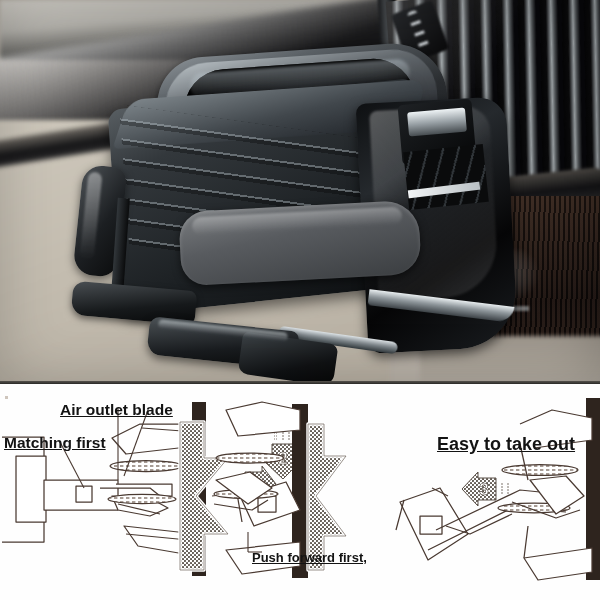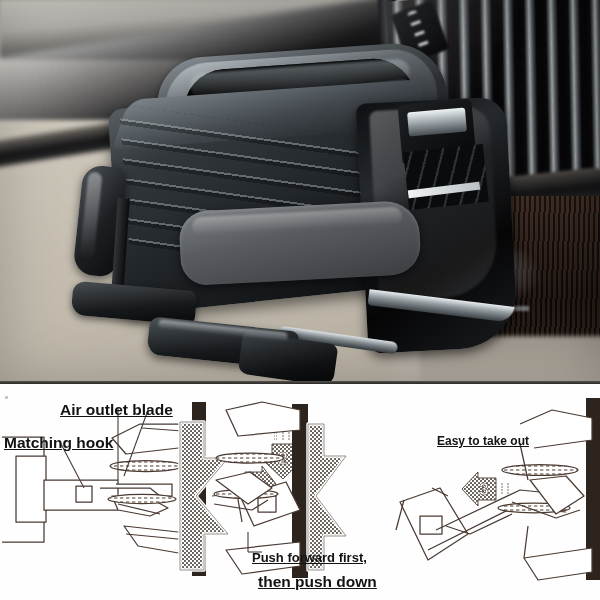--- a/index.html
+++ b/index.html
@@ -158,21 +158,21 @@
     background:linear-gradient(180deg,#55524c,#2a2927);}
 
   
   .diagram{position:absolute;left:0;top:384px;width:600px;height:216px;background:#fefefe;}
   .dg-svg{position:absolute;left:0;top:0;}
   .dlabel{position:absolute;color:#131313;font-weight:700;white-space:nowrap;text-decoration:underline;}
   .lb-blade{left:60px;top:401px;font-size:15.5px;}
   .lb-hook{left:4px;top:434px;font-size:15.5px;}
   .lb-push1{left:252px;top:550px;font-size:13px;}
   .lb-push2{left:258px;top:573px;font-size:15.5px;}
-  .lb-easy{left:437px;top:434px;font-size:12px;}
+  .lb-easy{left:437px;top:434px;font-size:18px;}
 </style>
 </head>
 <body>
 
 <div id="stage">
 
   <div class="photo">
     <div class="ph-layer dash-top"></div>
     <div class="ph-layer dash-sheen"></div>
     <div class="ph-layer dash-light"></div>
@@ -340,18 +340,17 @@
         <path d="M528 142 L524 174"></path>
 
         <path d="M432 104 L448 112" stroke-width="1.1"></path>
       </g>
     </svg>
 
     <div style="position:absolute;left:5px;top:12px;width:3px;height:3px;background:#cfc6bd;"></div>
   </div>
 
   <div class="dlabel lb-blade">Air outlet blade</div>
-  <div class="dlabel lb-hook">Matching hook</div>
+  <div class="dlabel lb-hook">Matching first</div>
   <div class="dlabel lb-push1">Push forward first,</div>
-  <div class="dlabel lb-push2">then push down</div>
   <div class="dlabel lb-easy">Easy to take out</div>
 
 </div>
 
 </body></html>

